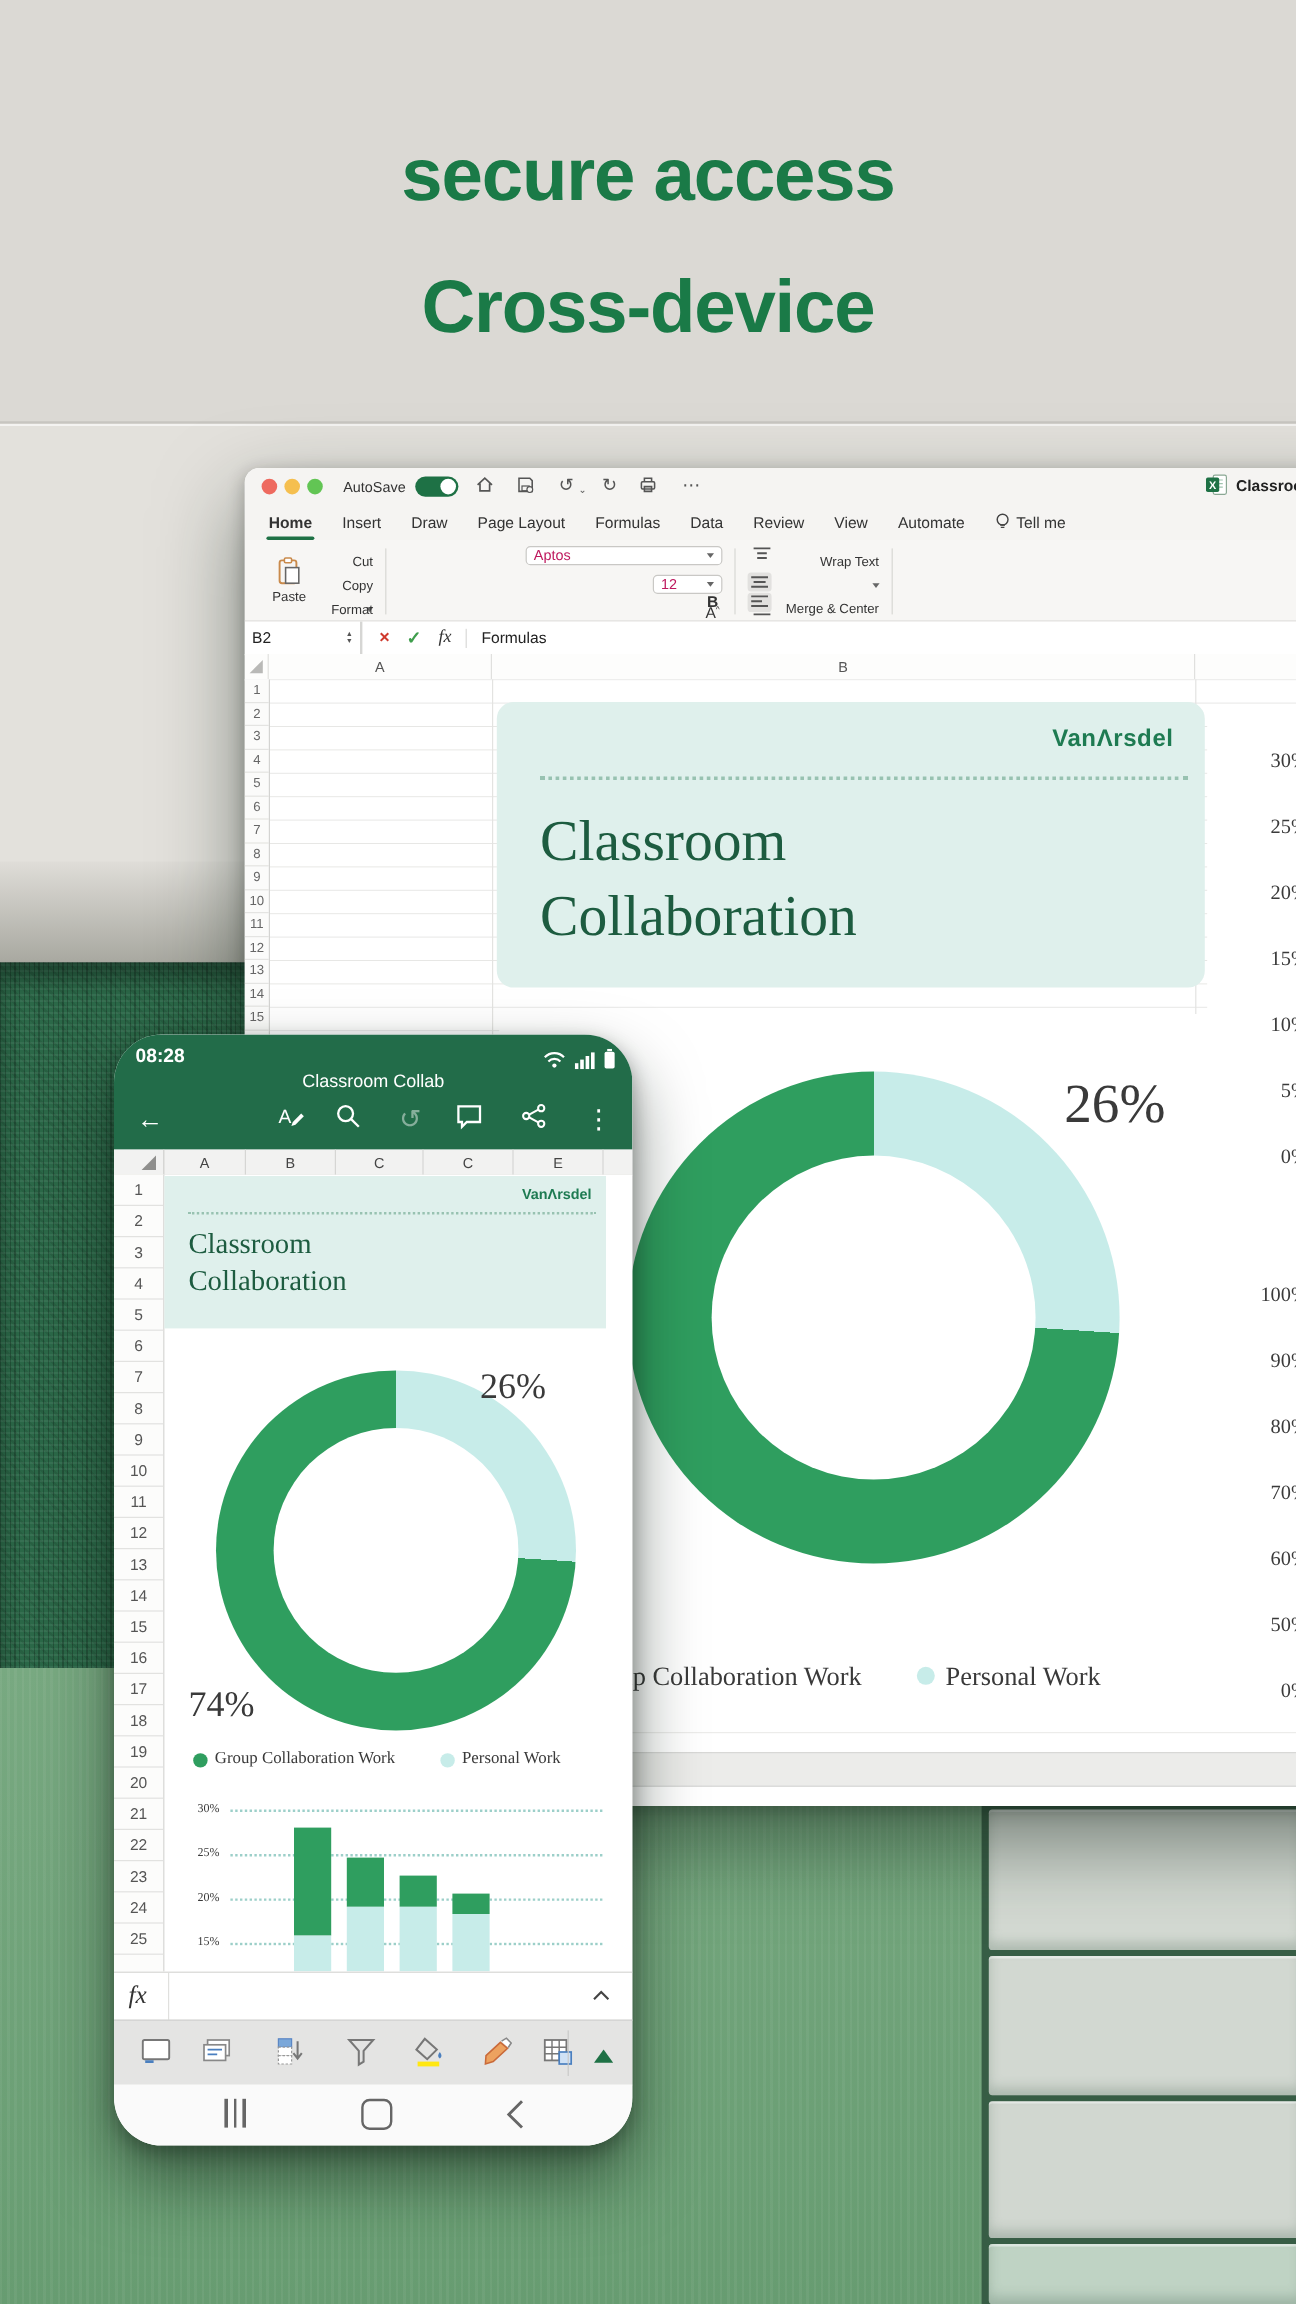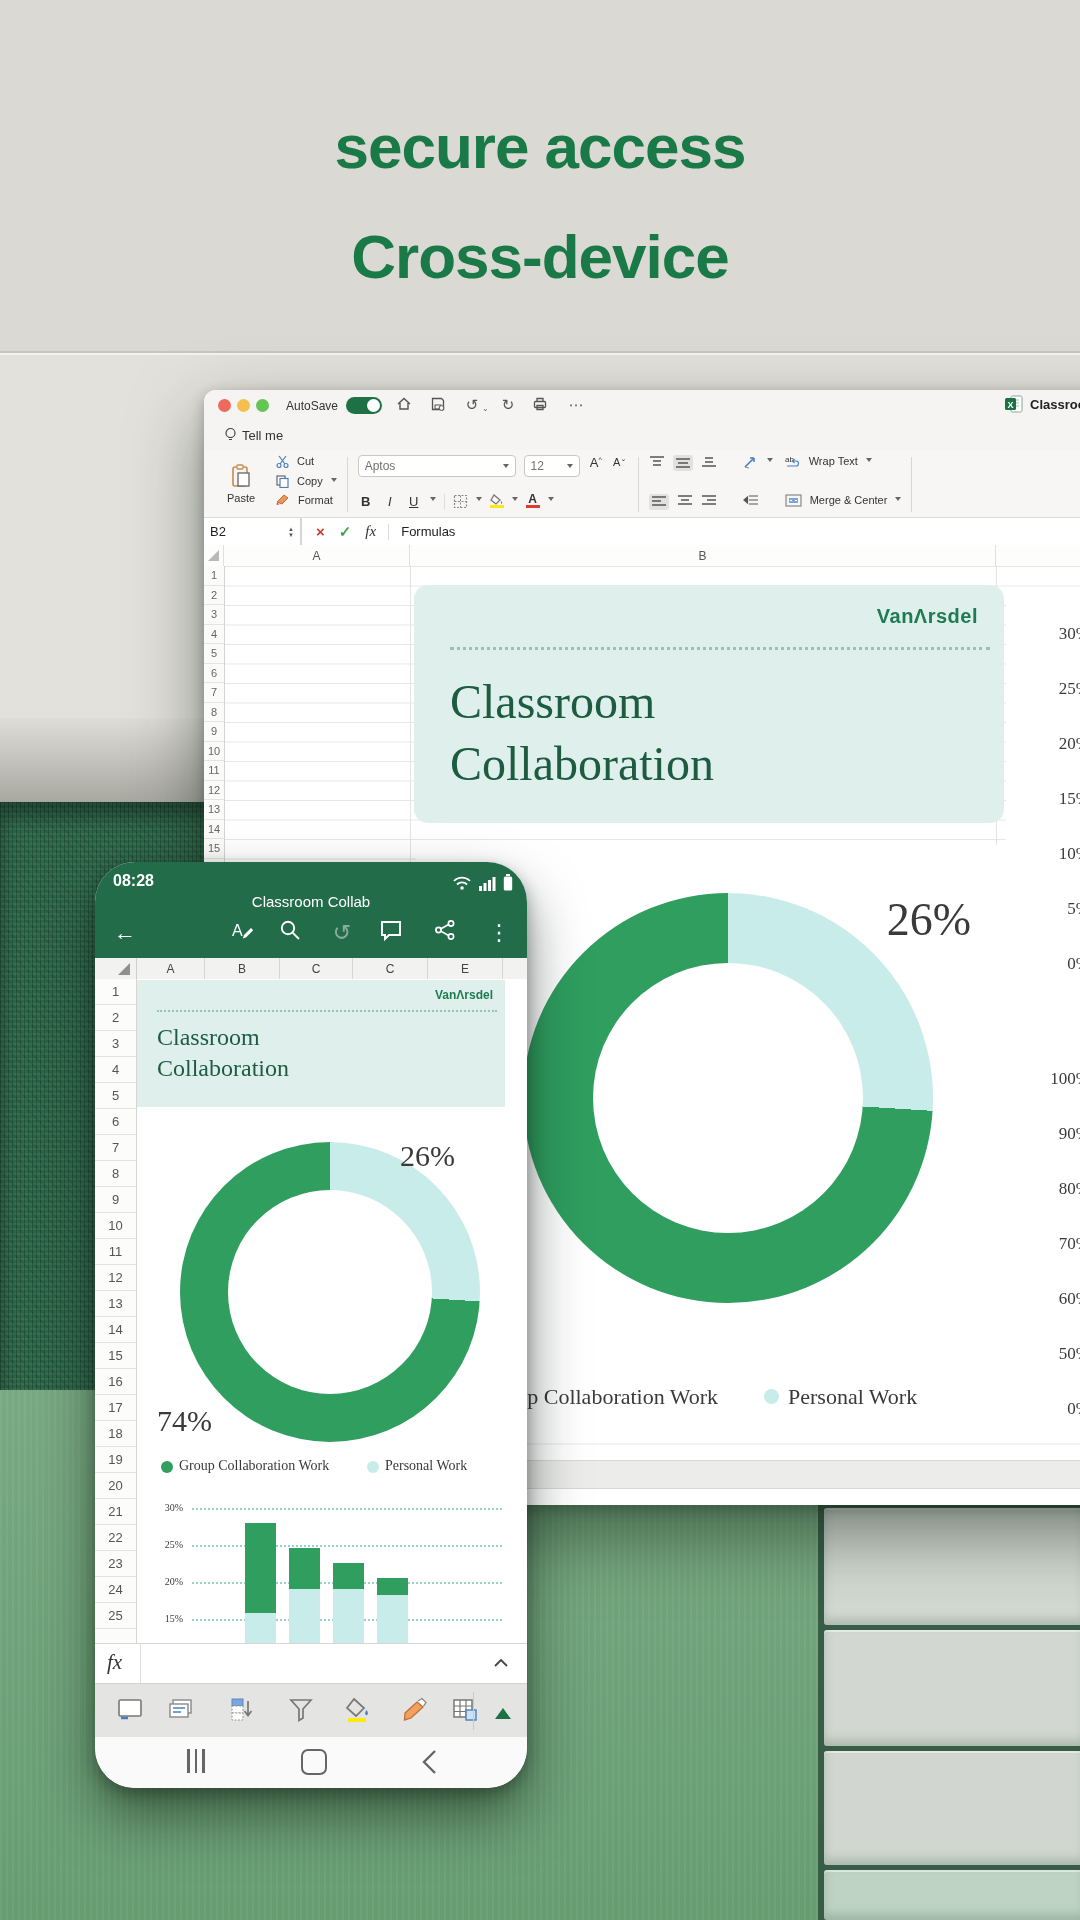--- a/index.html
+++ b/index.html
@@ -44,24 +44,24 @@
   .doc-cluster{position:absolute;left:800px;top:5px;display:flex;align-items:center;gap:7px;font-size:13px;font-weight:bold;color:#222;white-space:nowrap;}
 
   .mw-tabs{left:0;top:30px;width:100%;height:30px;background:#f5f4f2;display:flex;align-items:center;gap:25px;padding-left:20px;box-sizing:border-box;font-size:13px;color:#333;}
   .mtab{position:relative;cursor:default;white-space:nowrap;}
   .mtab.active{font-weight:bold;}
   .mtab.active:after{content:"";position:absolute;left:-2px;right:-2px;bottom:-7px;height:3px;border-radius:2px;background:#1e7145;}
   .tellme{display:flex;align-items:center;gap:5px;white-space:nowrap;}
 
   .mw-ribbon{left:0;top:60px;width:100%;height:68px;background:#f7f6f4;border-bottom:1px solid #dcdbd9;display:flex;align-items:stretch;padding:4px 0 2px 8px;box-sizing:border-box;font-size:11px;color:#333;}
   .rgroup{display:flex;flex-direction:column;justify-content:space-between;padding:1px 6px;}
-  .rrowline{display:flex;align-items:flex-start;gap:8px;height:20px;}
+  .rrowline{display:flex;align-items:flex-end;gap:8px;height:20px;flex-direction:column;}
   .vdiv{width:1px;background:#d8d7d4;margin:3px 4px;}
   .paste-btn{display:flex;flex-direction:column;align-items:center;justify-content:center;gap:2px;width:46px;height:58px;}
-  .minisel{display:flex;align-items:center;justify-content:space-between;border:1px solid #c9c8c5;border-radius:4px;background:#fff;height:20px;padding:0 6px;font-size:12px;color:#737373;}
+  .minisel{display:flex;align-items:center;justify-content:space-between;border:1px solid #c9c8c5;border-radius:4px;background:#fff;height:20px;padding:0 6px;font-size:12px;color:#be185d;}
   .chev{width:0;height:0;border:3px solid transparent;border-top:4px solid #666;margin-top:3px;}
   .glyph-btn{min-width:16px;text-align:center;font-size:13px;color:#333;}
   .bld{font-weight:bold}.itl{font-style:italic}.und{text-decoration:underline}
   .colorbar{display:block;width:14px;height:3px;margin:0 auto;}
   .alico{display:inline-block}
   .sel-box{background:#e2e1df;border-radius:3px;padding:1px 2px;}
 
   .mw-fbar{left:0;top:128px;width:100%;height:27px;background:#fff;border-bottom:1px solid #d6d6d4;display:flex;align-items:center;}
   .namebox{width:98px;height:100%;border-right:2px solid #d6d6d4;display:flex;align-items:center;justify-content:space-between;padding:0 6px;box-sizing:border-box;font-size:13px;color:#222;}
   .spinner{display:flex;flex-direction:column;font-size:6px;color:#555;line-height:6px;}
@@ -221,20 +221,31 @@
             <line x1="10" y1="8" x2="15" y2="8" stroke="#9fc3ae"></line>
             <line x1="10" y1="11" x2="15" y2="11" stroke="#9fc3ae"></line>
             <rect x="1" y="3" width="11" height="12" rx="1.5" fill="#1e7145"></rect>
             <text x="6.5" y="12.5" font-size="9" font-weight="bold" fill="#fff" text-anchor="middle">X</text>
           </svg>
         <span>Classroom Collab</span>
       </span>
     </div>
 
     <div class="abs mw-tabs">
+      <span style="display:flex;gap:25px;">
+          <div class="mtab active">Home</div>
+          <div class="mtab">Insert</div>
+          <div class="mtab">Draw</div>
+          <div class="mtab">Page Layout</div>
+          <div class="mtab">Formulas</div>
+          <div class="mtab">Data</div>
+          <div class="mtab">Review</div>
+          <div class="mtab">View</div>
+          <div class="mtab">Automate</div>
+        </span>
       <span class="tellme">
         <svg width="13" height="16" viewBox="0 0 13 16">
             <circle cx="6.5" cy="6" r="4.5" fill="none" stroke="#444" stroke-width="1.2"></circle>
             <path d="M4.5 10.5h4M5 12.5h3" stroke="#444" stroke-width="1.2"></path>
           </svg>
         <span>Tell me</span>
       </span>
     </div>
 
     <div class="abs mw-ribbon">

